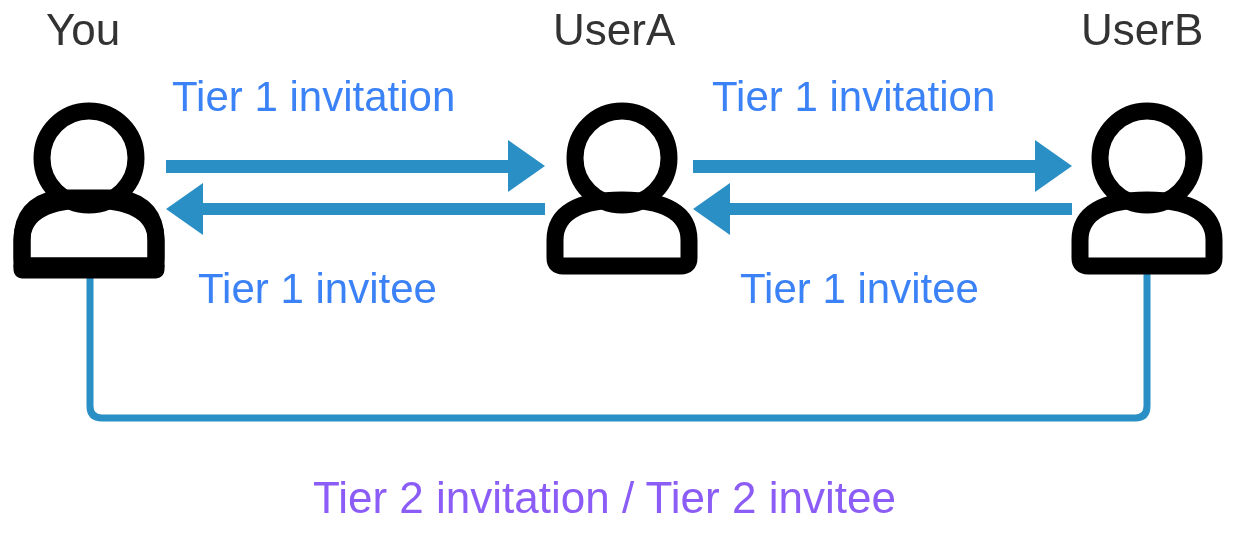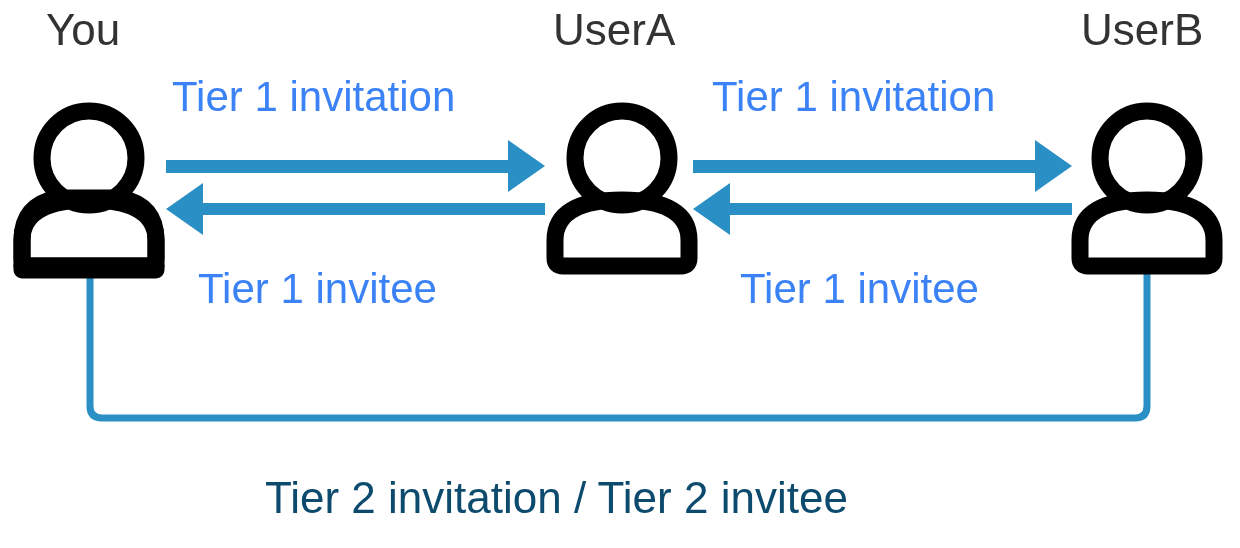--- a/index.html
+++ b/index.html
@@ -37,23 +37,24 @@
     font-family: "Liberation Sans", sans-serif;
     font-size: 42px;
     color: #3b82f6;
     white-space: nowrap;
     line-height: 1;
   }
   .bottom-label {
     position: absolute;
     font-family: "Liberation Sans", sans-serif;
     font-size: 44px;
-    color: #0c4a6e;
+    color: #8b5cf6;
     white-space: nowrap;
     line-height: 1;
+    margin-left: 48px;
   }
   .lbl-you    { left: 46px;   top: 8px; }
   .lbl-usera  { left: 553px;  top: 8px; }
   .lbl-userb  { left: 1081px; top: 8px; text-align: center; }
 
   .lbl-inv1   { left: 172px;  top: 76px; }
   .lbl-inv2   { left: 712px;  top: 76px; }
   .lbl-ive1   { left: 198px;  top: 268px; }
   .lbl-ive2   { left: 740px;  top: 268px; }
 

